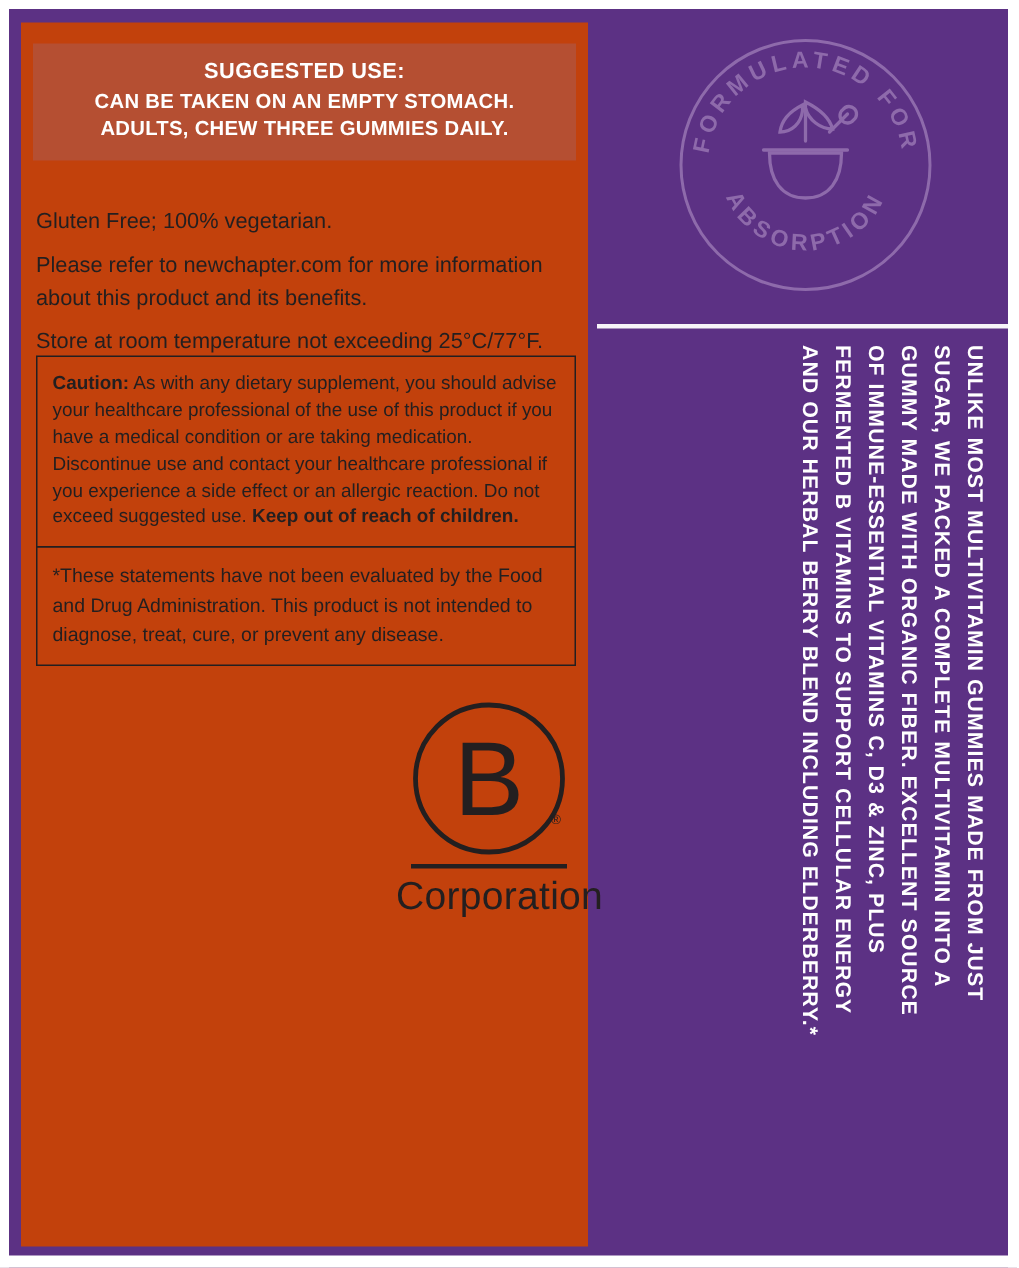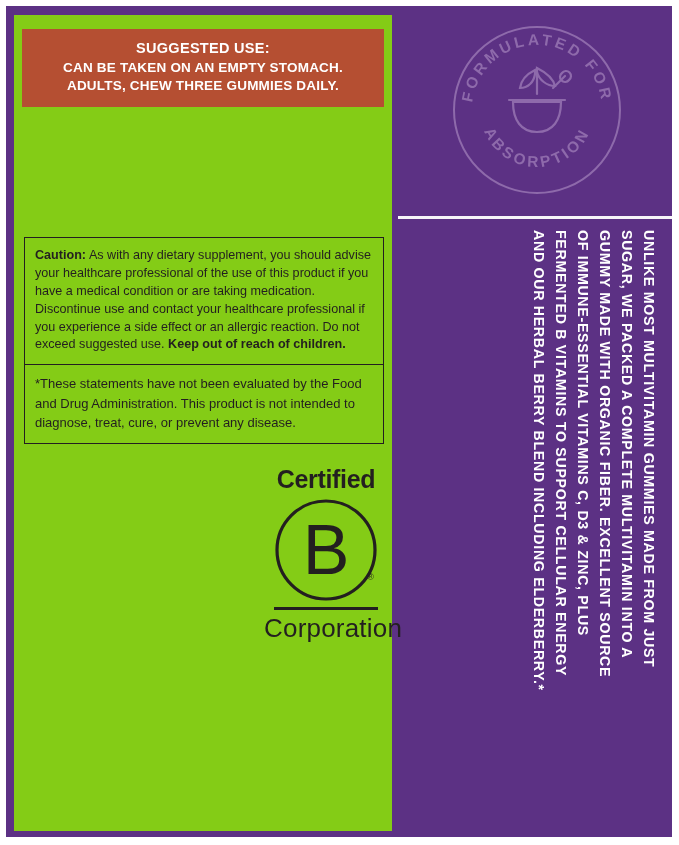--- a/index.html
+++ b/index.html
@@ -36,21 +36,21 @@
     position: absolute; right: 0; top: 0; width: 7px; height: 845px; background: #fff;
   }
 
   
   .panel {
     position: absolute;
     left: 14px;
     top: 15px;
     width: 378px;
     height: 816px;
-    background: #84cc16;
+    background: #c2410c;
     box-sizing: border-box;
   }
 
   
   .suggested {
     position: absolute;
     left: 8px;
     top: 14px;
     width: 362px;
     background: #b54f32;
@@ -238,33 +238,37 @@
   </div>
 
   <div class="panel">
 
     <div class="suggested">
       <div class="su-title">SUGGESTED USE:</div>
       <div class="su-line">CAN BE TAKEN ON AN EMPTY STOMACH.</div>
       <div class="su-line">ADULTS, CHEW THREE GUMMIES DAILY.</div>
     </div>
 
+    <div class="info">
+      <p>Gluten Free; 100% vegetarian.</p>
+      <p>Please refer to newchapter.com for more information about this product and its benefits.</p>
+      <p>Store at room temperature not exceeding 25°C/77°F.</p>
+    </div>
 
     <div class="boxed caution">
       <b>Caution:</b>
       <span>As with any dietary supplement, you should advise your healthcare professional of the use of this product if you have a medical condition or are taking medication. Discontinue use and contact your healthcare professional if you experience a side effect or an allergic reaction. Do not exceed suggested use.</span>
       <b>Keep out of reach of children.</b>
     </div>
 
     <div class="boxed disclaimer">
       <span>*These statements have not been evaluated by the Food and Drug Administration. This product is not intended to diagnose, treat, cure, or prevent any disease.</span>
     </div>
 
     <div class="bcorp">
-      <div class="certified">Certified</div>
       <div class="bmark">
         <svg width="104" height="104" viewBox="0 0 104 104" aria-hidden="true">
           <circle cx="52" cy="52" r="49" fill="none" stroke="#231f20" stroke-width="3.2"></circle>
           <text x="52" y="76" text-anchor="middle" font-family="Liberation Sans, sans-serif" font-size="70" font-weight="normal" fill="#231f20">B</text>
         </svg>
         <span class="reg">®</span>
       </div>
       <div style="width:104px;height:3px;background:#231f20;margin:5px auto 0 auto;"></div>
       <div class="corporation">Corporation</div>
     </div>

